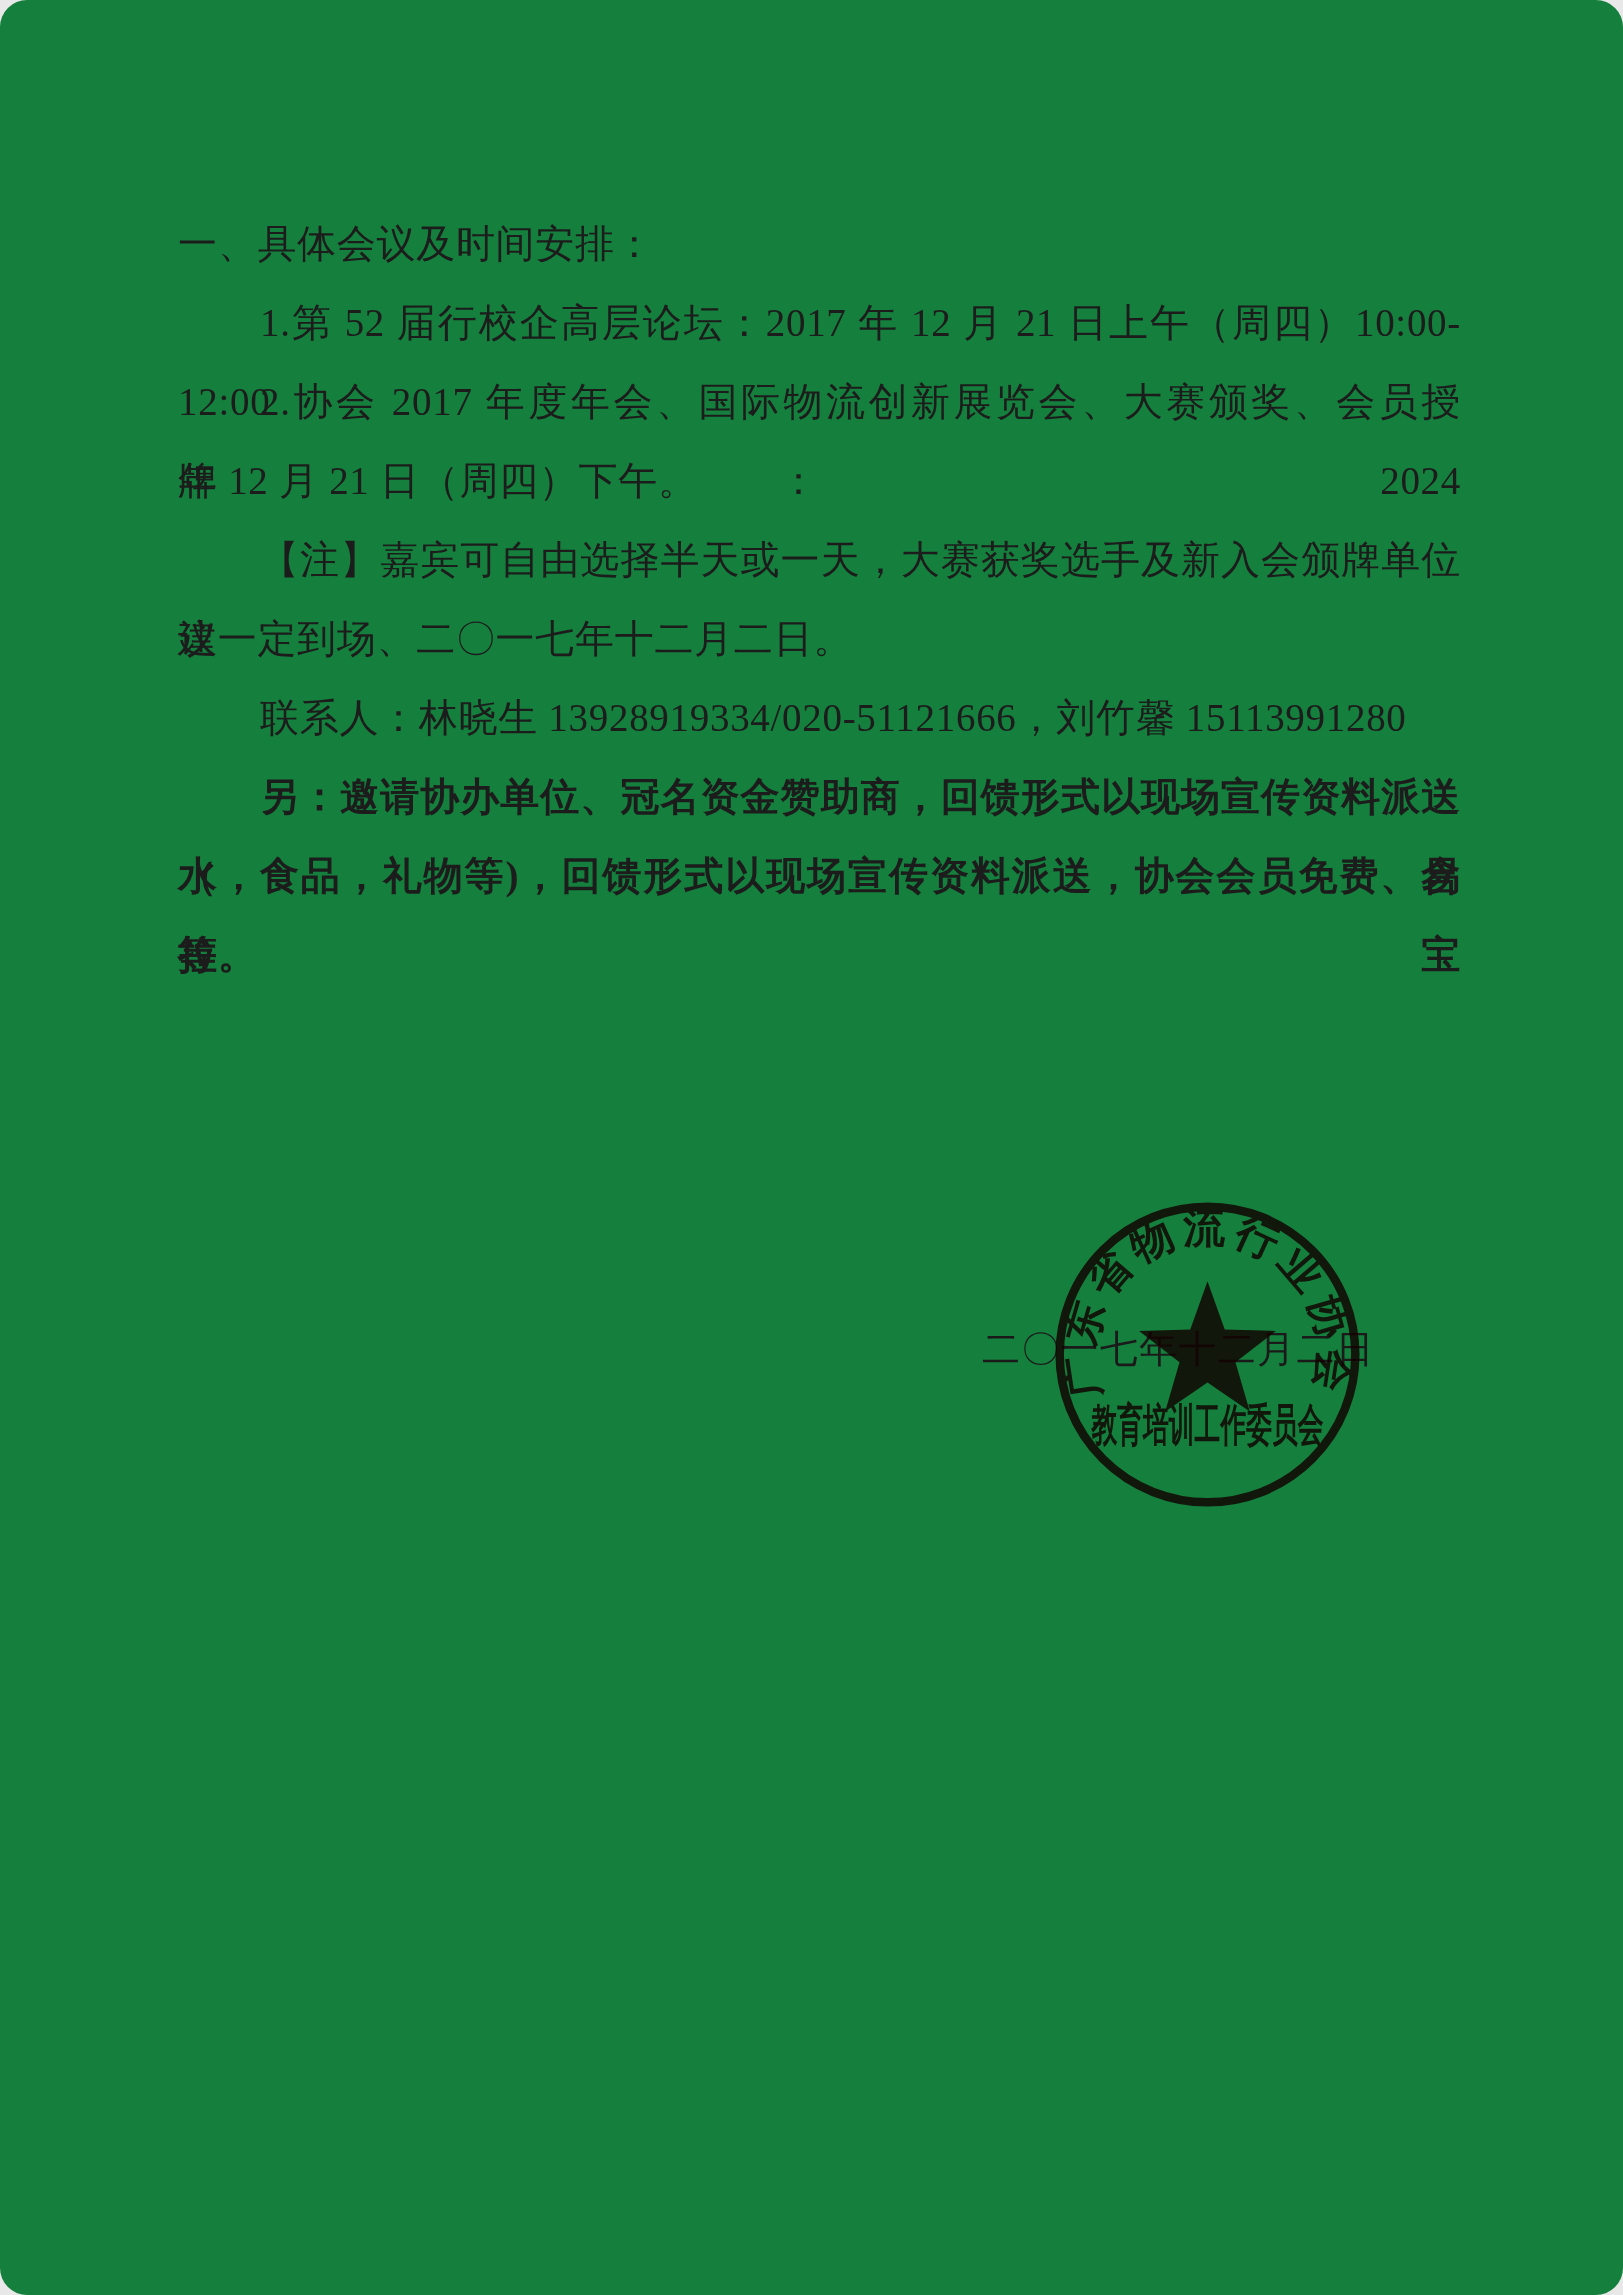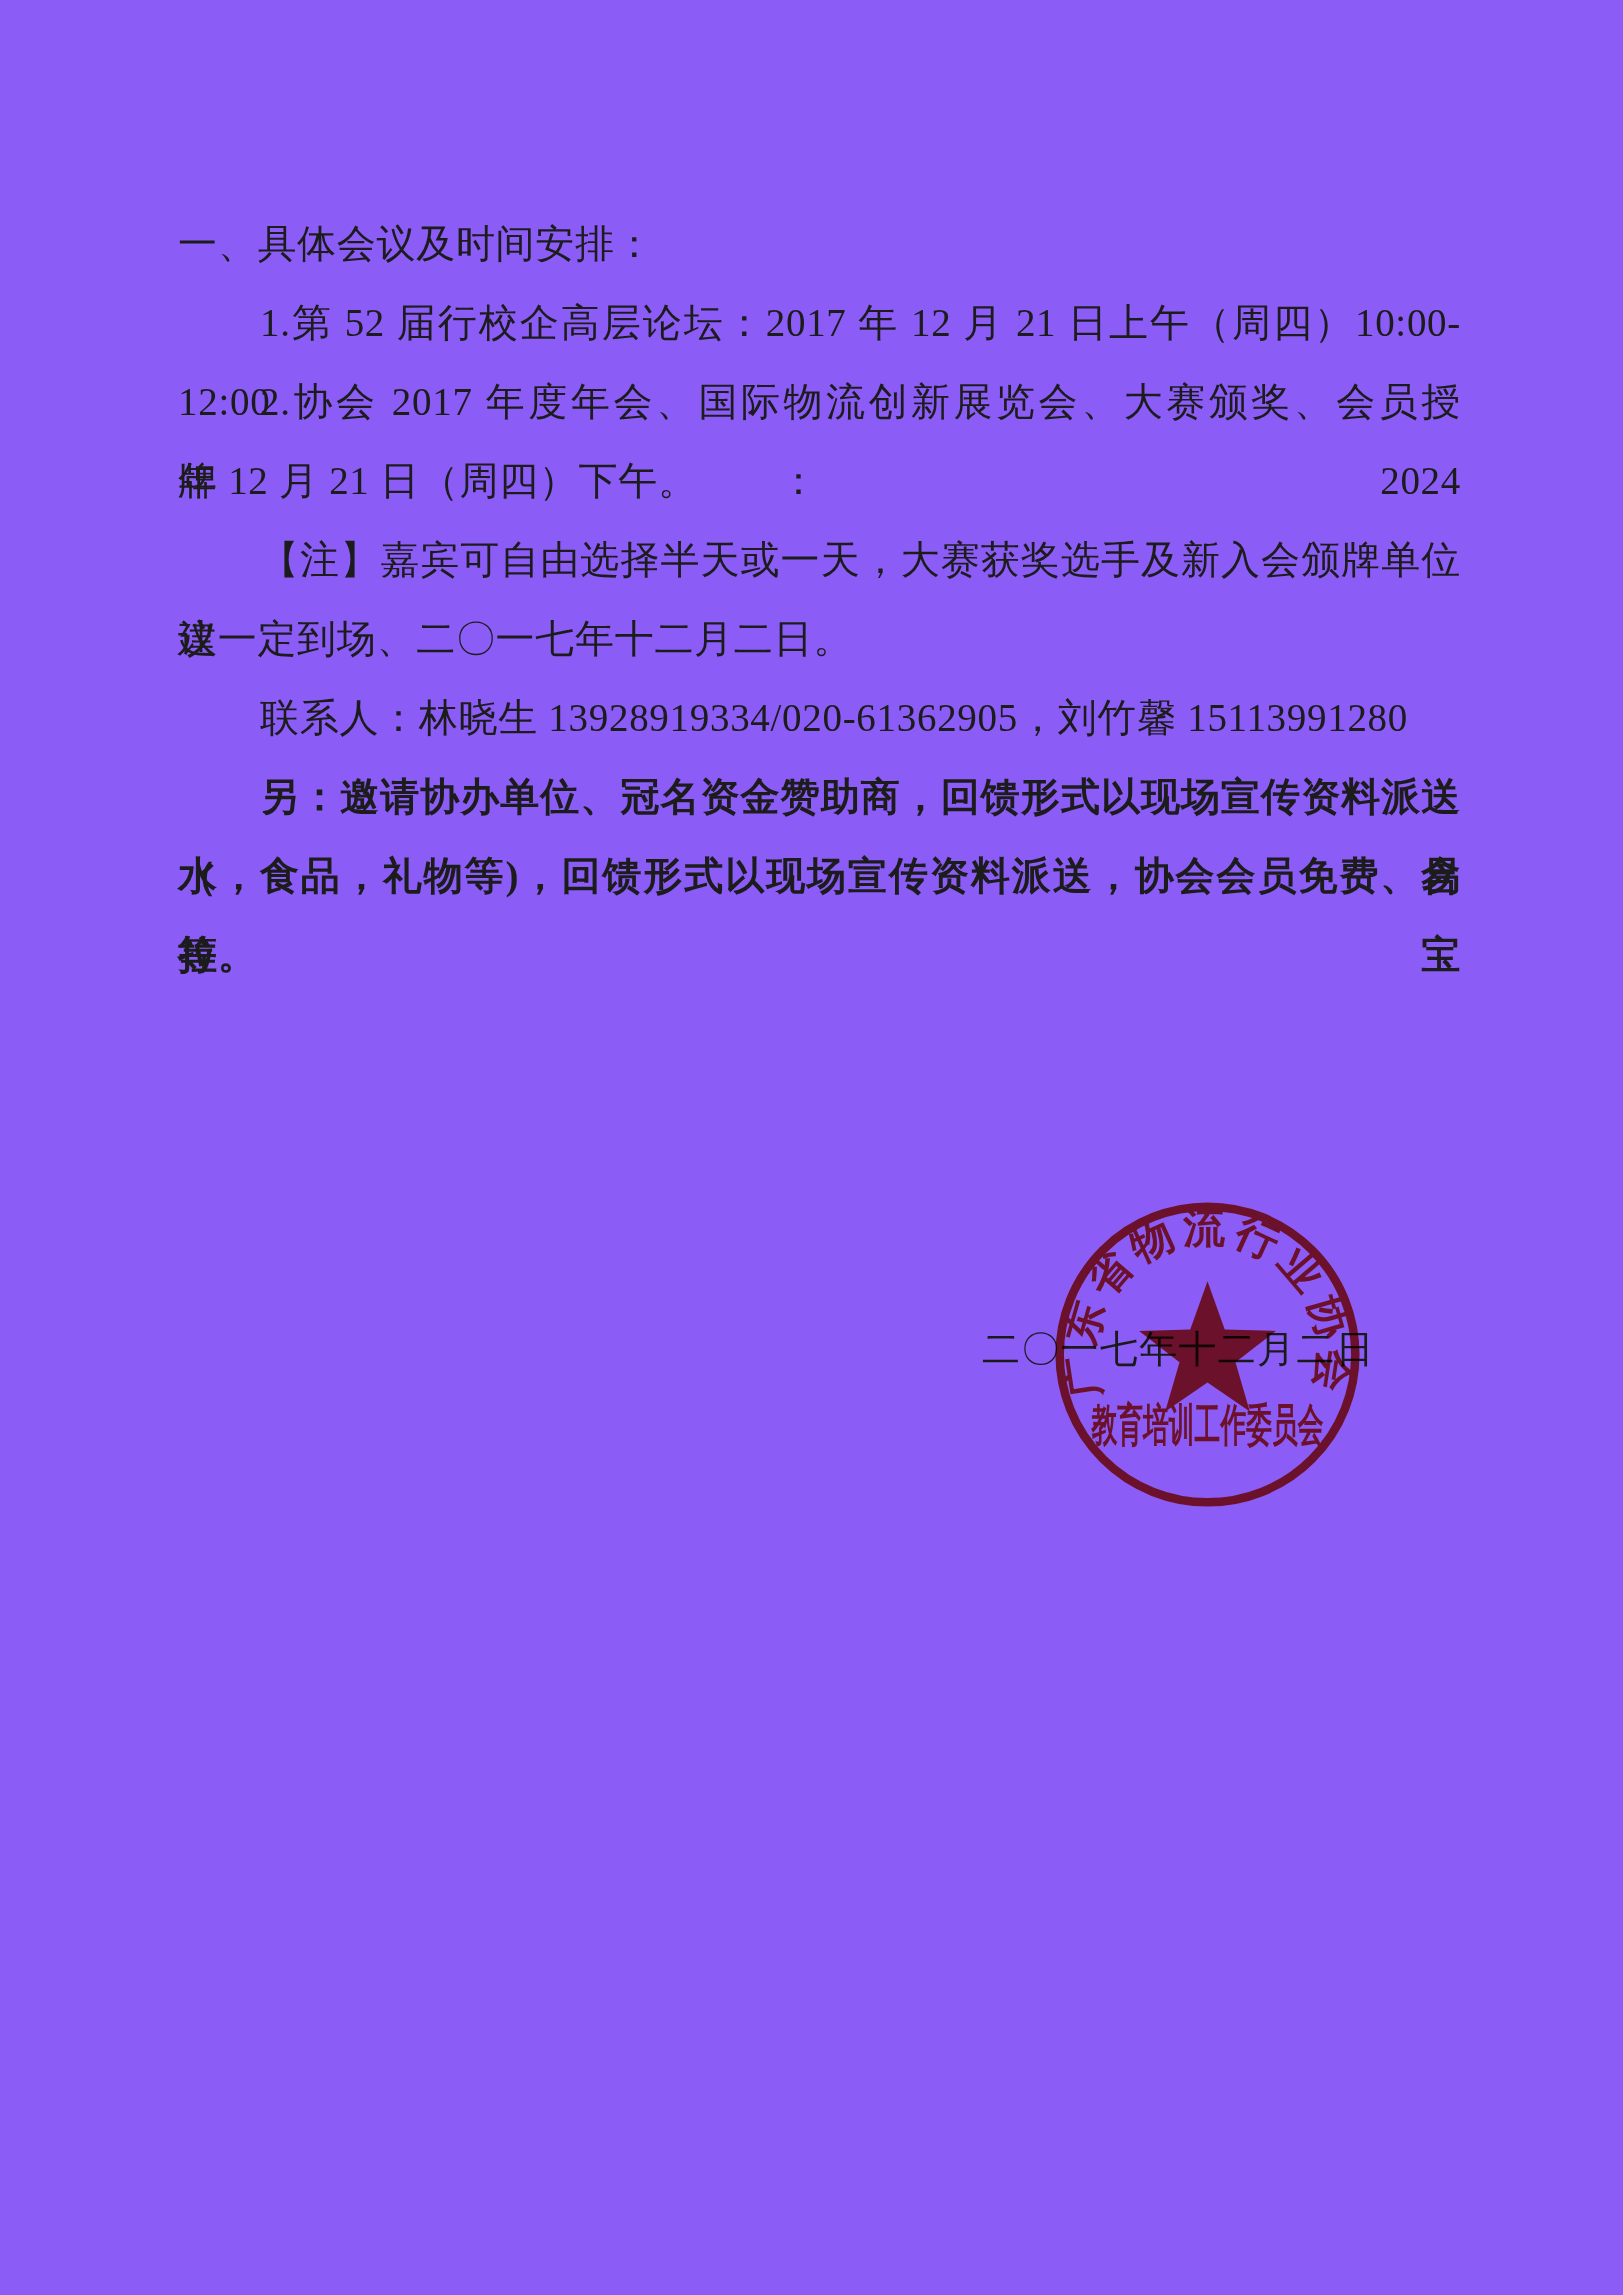--- a/index.html
+++ b/index.html
@@ -1,23 +1,24 @@
 <!DOCTYPE html>
 <html style="font-size:10.5px"><head>
 <meta charset="utf-8">
 <style>
   html, body { margin: 0; padding: 0; background: #e8e8e8; }
   .page {
     position: relative;
     width: 1623px;
     height: 2295px;
-    background: #8b5cf6;
+    background: #15803d;
     overflow: hidden;
     font-family: "Liberation Serif", "DejaVu Serif", serif;
     color: #1c1c1c;
+    border-radius: 27px;
   }
   .content {
     position: absolute;
     left: 178px;
     top: 204px;
     width: 1283px;
   }
   .line {
     font-size: 39px;
     line-height: 79px;
@@ -59,21 +60,21 @@
 
 <div class="page">
 
   <div class="content">
     <div class="line">一、具体会议及时间安排：</div>
     <div class="line indent justify">1.第 52 届行校企高层论坛：2017 年 12 月 21 日上午（周四）10:00-12:00</div>
     <div class="line indent justify">2.协会 2017 年度年会、国际物流创新展览会、大赛颁奖、会员授牌：2024</div>
     <div class="line">年 12 月 21 日（周四）下午。</div>
     <div class="line indent justify">【注】嘉宾可自由选择半天或一天，大赛获奖选手及新入会颁牌单位建</div>
     <div class="line">议一定到场、二〇一七年十二月二日。</div>
-    <div class="line indent">联系人：林晓生 13928919334/020-61362905，刘竹馨 15113991280</div>
+    <div class="line indent">联系人：林晓生 13928919334/020-51121666，刘竹馨 15113991280</div>
     <div class="line indent bold justify">另：邀请协办单位、冠名资金赞助商，回馈形式以现场宣传资料派送（含</div>
     <div class="line bold justify">水，食品，礼物等)，回馈形式以现场宣传资料派送，协会会员免费、易拉宝</div>
     <div class="line bold">等。</div>
   </div>
 
   <div class="date">二〇一七年十二月二日</div>
 
   <svg class="stamp" viewBox="0 0 500 500" xmlns="http://www.w3.org/2000/svg">
     <circle cx="250" cy="250" r="226" fill="none" stroke-width="13" stroke="#c01f1c"></circle>
     <polygon points="250,138 276.4,211.6 354.6,214 292.8,261.9 314.7,337 250,293 185.3,337 207.2,261.9 145.4,214 223.6,211.6" fill="#c01f1c"></polygon>

